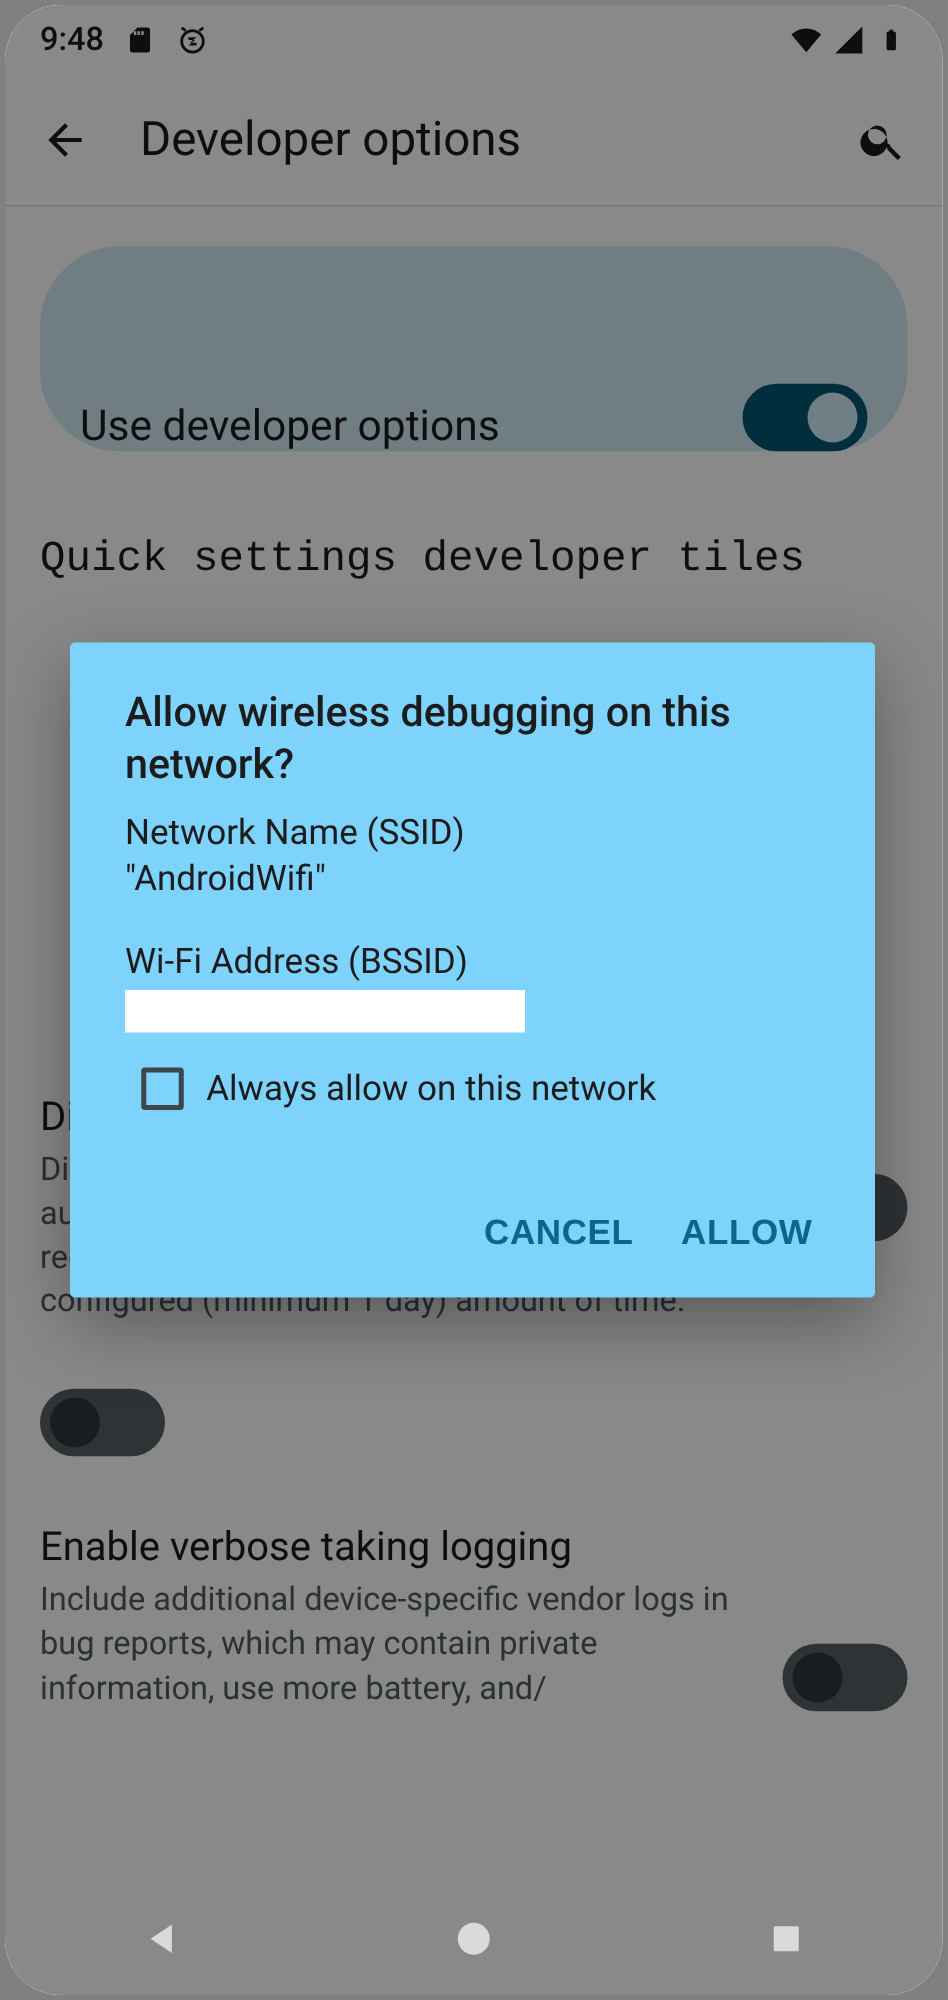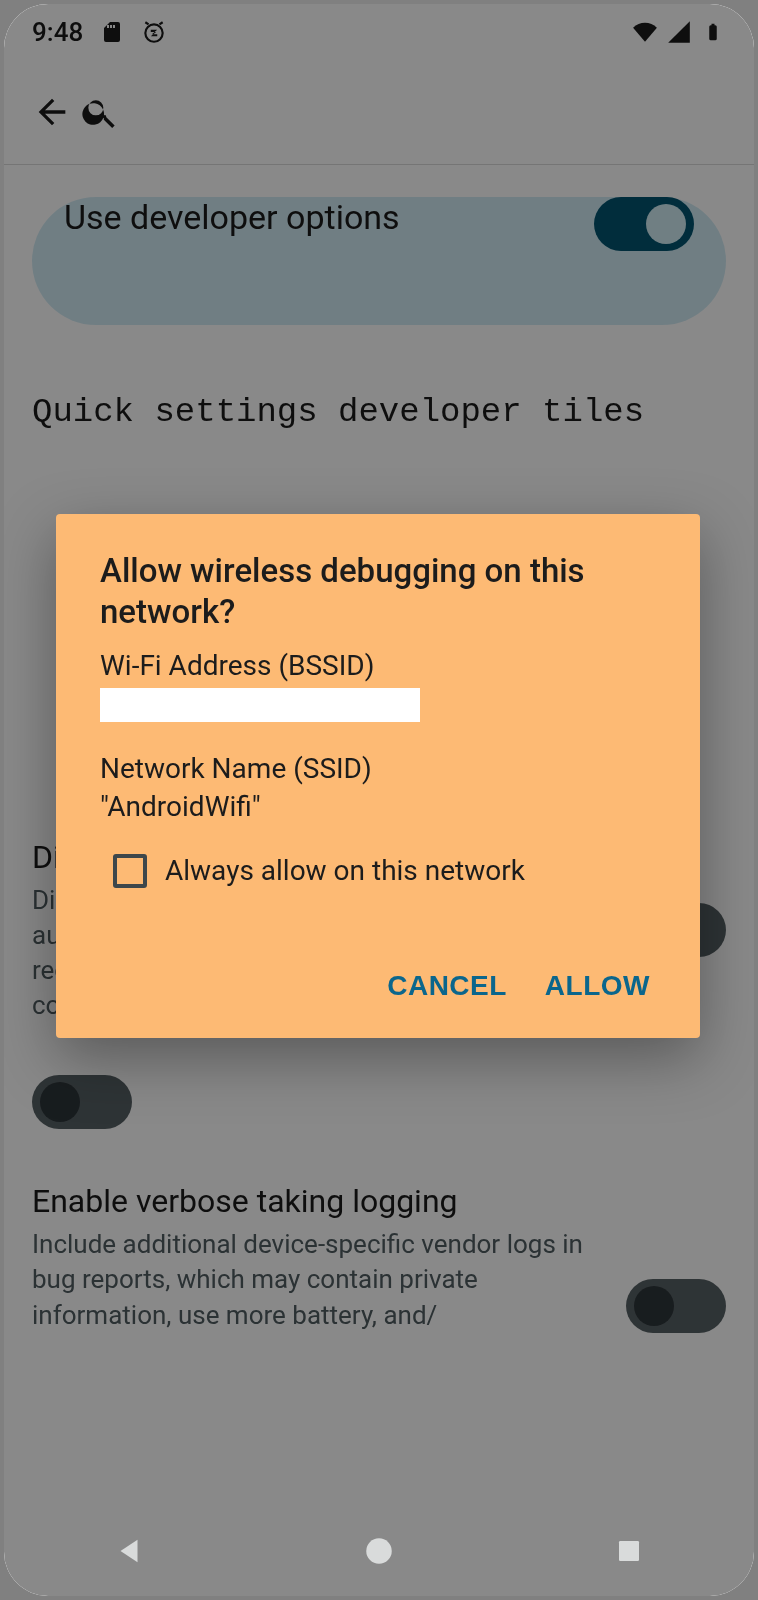--- a/index.html
+++ b/index.html
@@ -58,23 +58,23 @@
   }
   .appbar .search-icon { width:48px; height:48px; display:flex; align-items:center; justify-content:center; }
   .divider { height:1px; background:#d6d6d6; }
 
   
   .content { padding: 0 28px; }
   .master-toggle {
     margin: 32px 0 50px 0;
     background: #cde6ef;
     border-radius: 64px;
-    height: 128px;
+    height: 164px;
     display: flex;
-    align-items: flex-start;
+    align-items: flex-end;
     padding: 0 32px;
   }
   .master-toggle .label {
     flex:1;
     font-size: 34px;
     color: #1b1b1b;
   }
   .switch {
     width: 100px; height: 54px;
     border-radius: 30px;
@@ -118,21 +118,21 @@
   }
   .setting .switch { flex-shrink:0; }
 
   
   .dialog {
     position: absolute;
     z-index: 30;
     left: 52px;
     top: 510px;
     width: 644px;
-    background: #fdba74;
+    background: #7dd3fc;
     border-radius: 4px;
     padding: 36px 44px 24px 44px;
     box-shadow: 0 20px 60px rgba(0,0,0,0.35);
   }
   .dialog-title {
     font-size: 33px;
     font-weight: 500;
     color: #1c1c1c;
     line-height: 1.25;
     margin-bottom: 14px;
@@ -234,20 +234,21 @@
       </span>
     </div>
   </div>
 
   <div class="appbar">
     <div class="back-icon">
       <svg viewBox="0 0 24 24" width="40" height="40">
           <path fill="#1b1b1b" d="M20 11H7.8l5.6-5.6L12 4l-8 8 8 8 1.4-1.4L7.8 13H20z"></path>
         </svg>
     </div>
+    <div class="title">Developer options</div>
     <div class="search-icon">
       <svg viewBox="0 0 24 24" width="40" height="40">
           <path fill="#1b1b1b" d="M15.5 14h-.8l-.3-.3A6.5 6.5 0 1 0 14 15.5l.3.3v.8l5 5 1.5-1.5-5-5zM9.5 14A4.5 4.5 0 1 1 14 9.5 4.5 4.5 0 0 1 9.5 14z"></path>
         </svg>
     </div>
   </div>
   <div class="divider"></div>
 
   <div class="content">
     <div class="master-toggle">
@@ -287,26 +288,26 @@
         </div>
     </div>
   </div>
 
   <div class="dim"></div>
 
   <div class="dialog">
     <div class="dialog-title">Allow wireless debugging on this network?</div>
     <div class="dialog-body">
       <div class="block">
+        <div>Network Name (SSID)</div>
+        <div>"AndroidWifi"</div>
+      </div>
+      <div class="block">
         <div>Wi-Fi Address (BSSID)</div>
         <span class="bssid-redact"></span>
-      </div>
-      <div class="block">
-        <div>Network Name (SSID)</div>
-        <div>"AndroidWifi"</div>
       </div>
     </div>
     <label class="checkbox-row">
       <span class="cb"></span>
       <span>Always allow on this network</span>
     </label>
     <div class="dialog-actions">
       <button>CANCEL</button>
       <button>ALLOW</button>
     </div>

